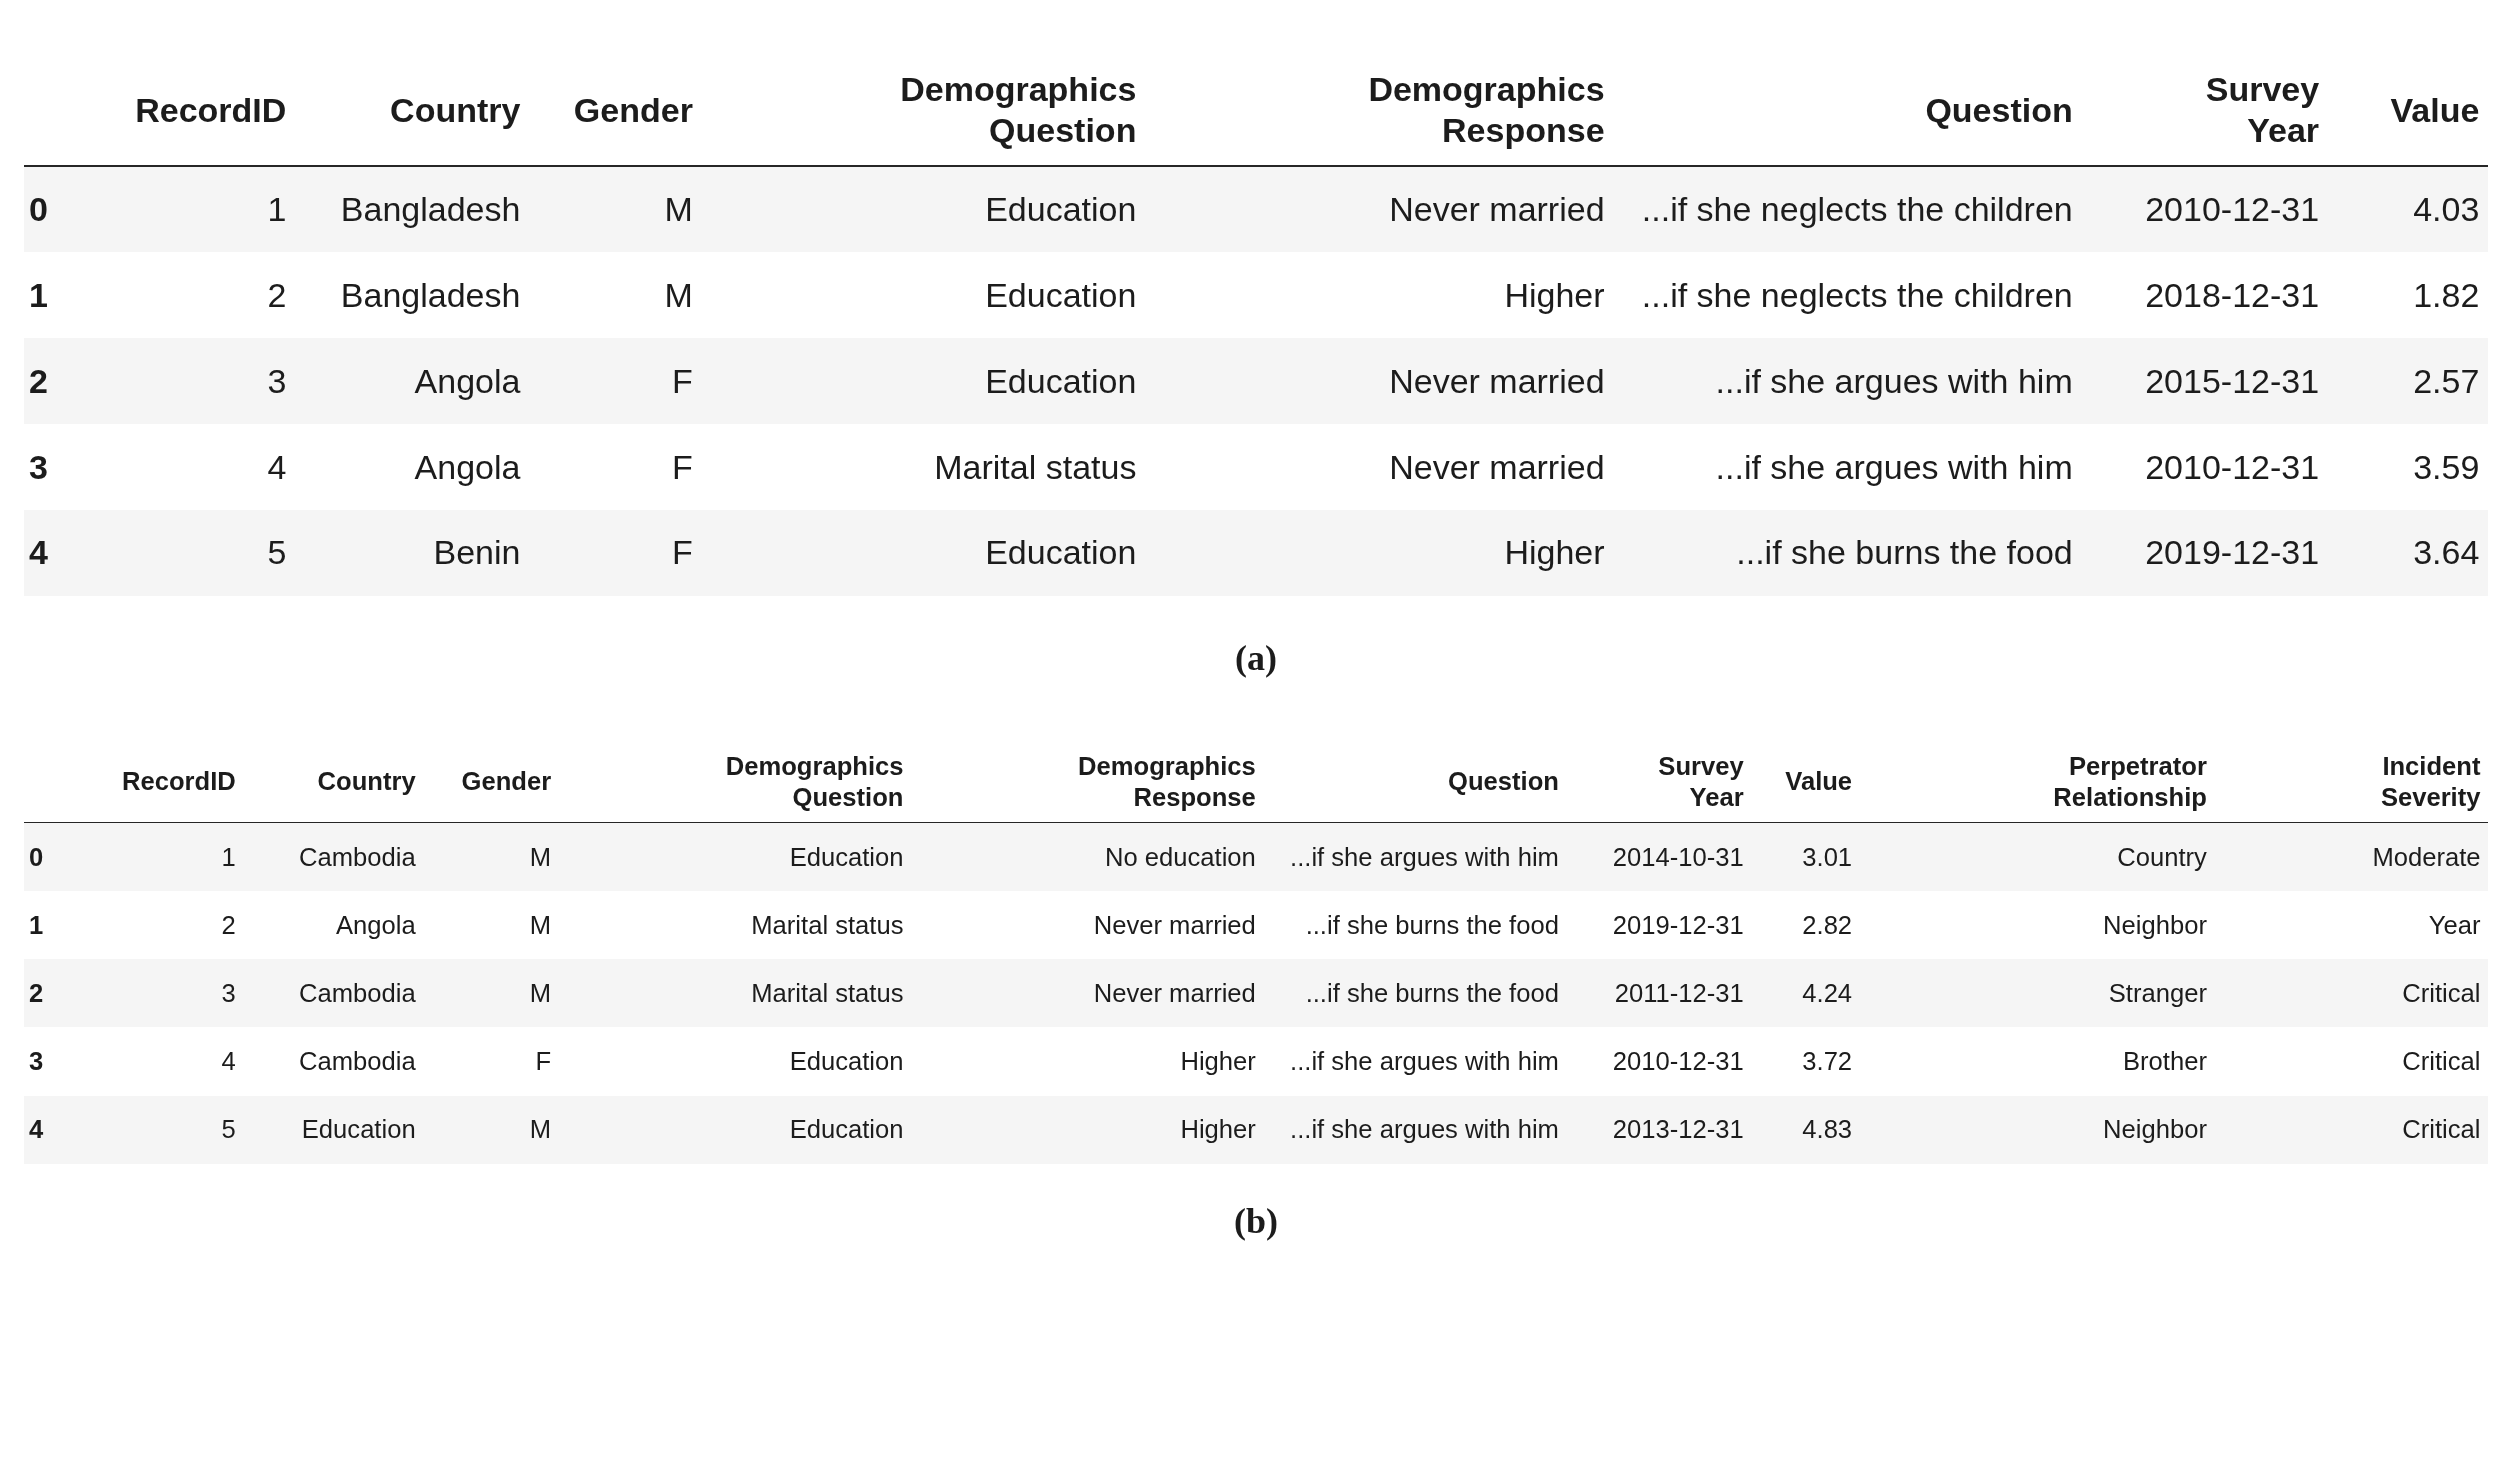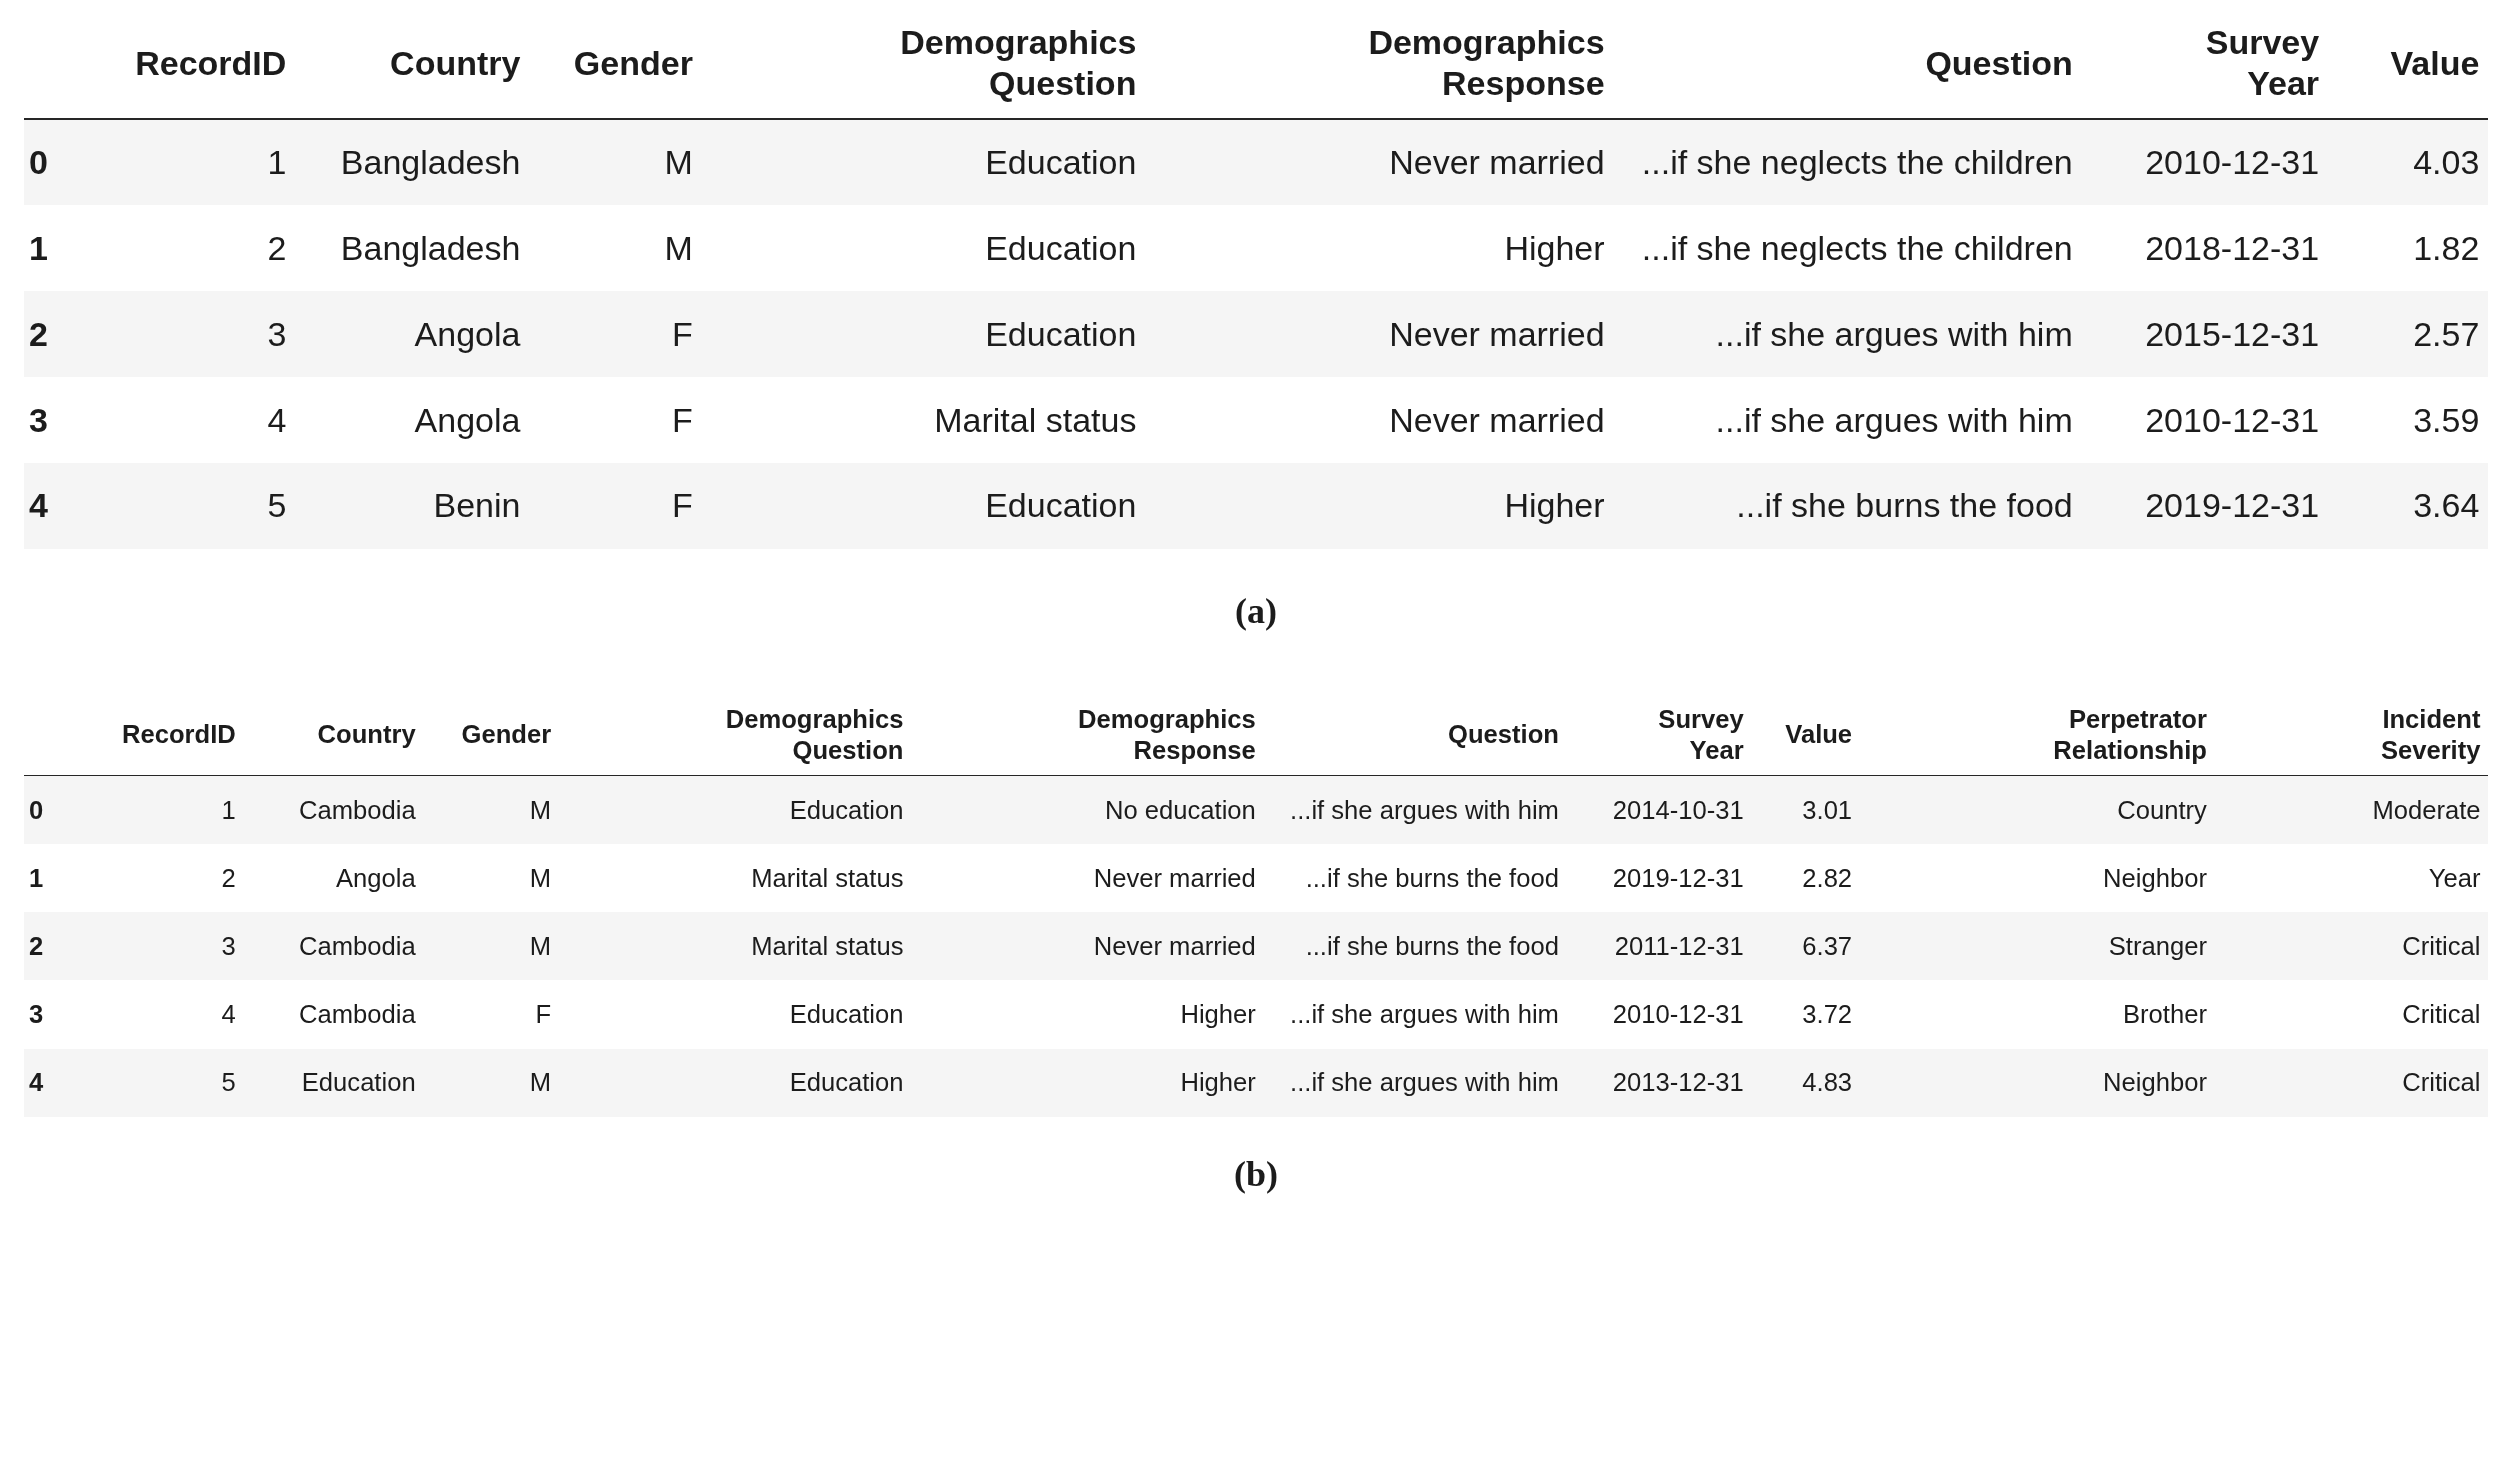--- a/index.html
+++ b/index.html
@@ -5,21 +5,21 @@
   * { box-sizing: border-box; }
   html, body { margin: 0; padding: 0; }
   body {
     width: 2512px;
     height: 1475px;
     background: #ffffff;
     color: #1c1c1c;
     font-family: "Liberation Sans", "DejaVu Sans", sans-serif;
     overflow: hidden;
   }
-  .figure { padding: 8.7px 24px 0 24px; }
+  .figure { padding: 8.7px 24px 0 24px; margin-top: 47px; }
 
   table.dataframe {
     width: 100%;
     border-collapse: collapse;
     table-layout: fixed;
     border: none;
   }
   table.dataframe th, table.dataframe td { vertical-align: middle; }
 
   table.dataframe thead th {
@@ -217,21 +217,21 @@
         </tr>
         <tr>
           <th class="idx">2</th>
           <td>3</td>
           <td>Cambodia</td>
           <td>M</td>
           <td>Marital status</td>
           <td>Never married</td>
           <td>...if she burns the food</td>
           <td>2011-12-31</td>
-          <td>6.37</td>
+          <td>4.24</td>
           <td>Stranger</td>
           <td>Critical</td>
         </tr>
         <tr>
           <th class="idx">3</th>
           <td>4</td>
           <td>Cambodia</td>
           <td>F</td>
           <td>Education</td>
           <td>Higher</td>

